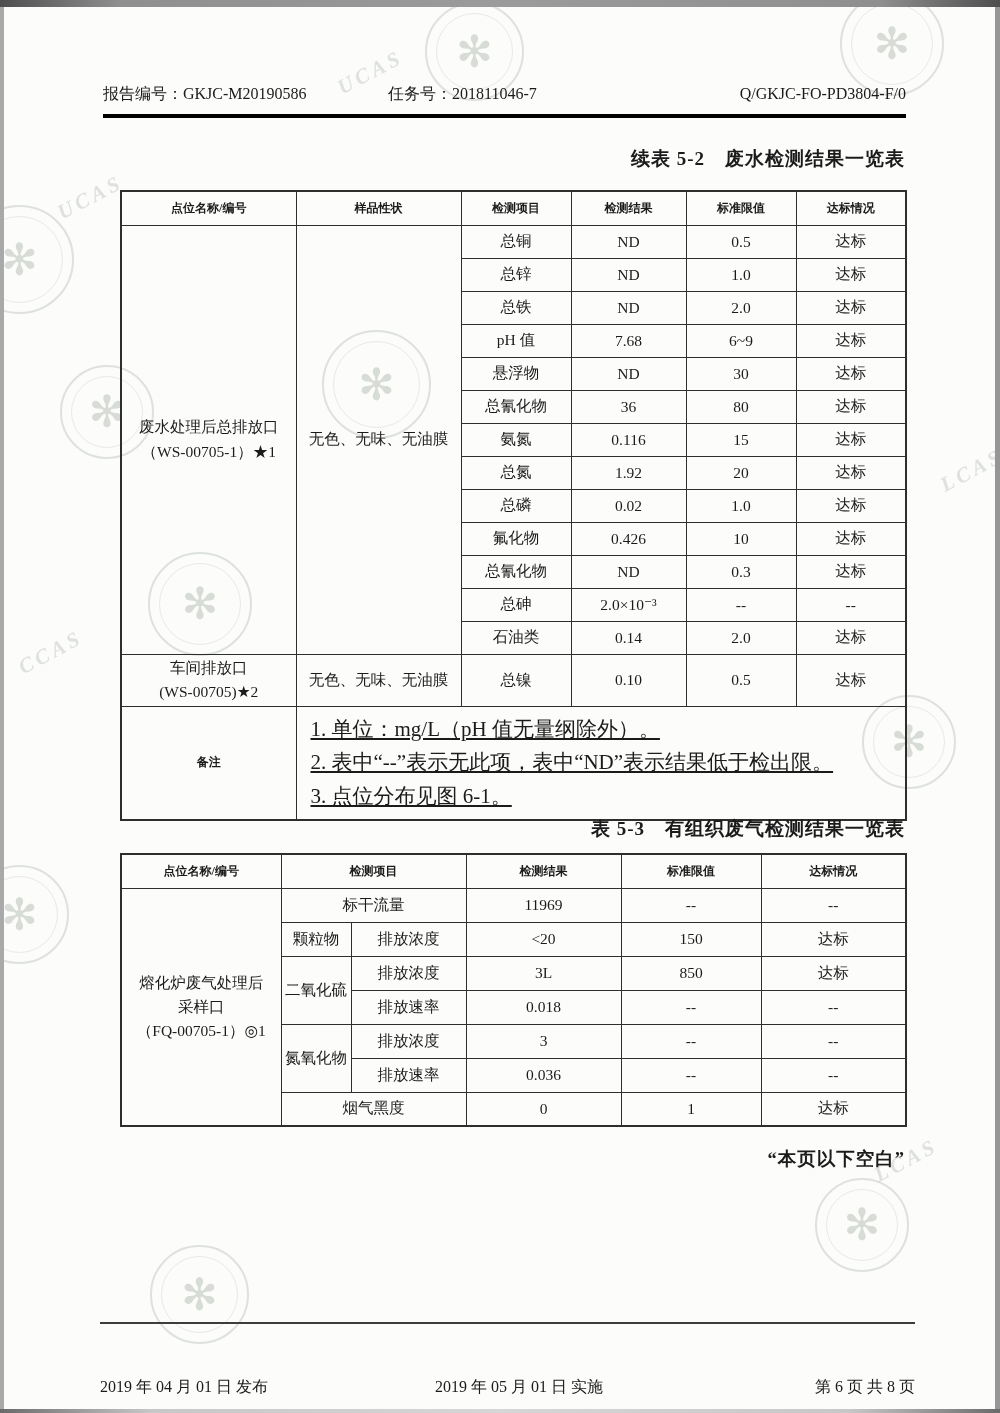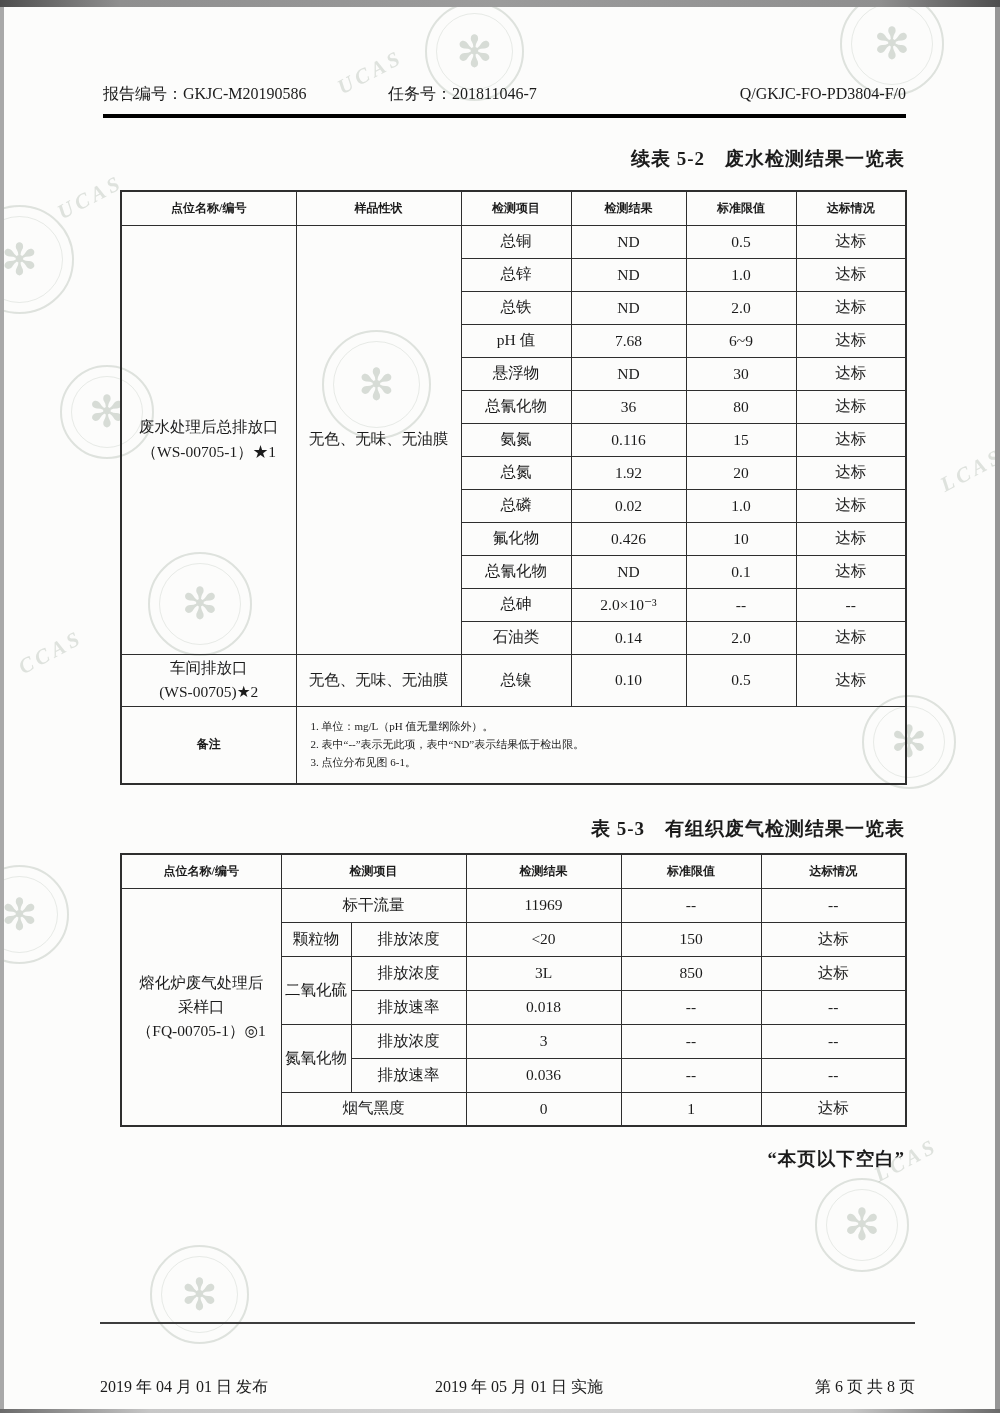--- a/index.html
+++ b/index.html
@@ -49,21 +49,21 @@
     font-size:15.5px;padding:0 2px;overflow:hidden;}
   table{border:2.4px solid #2e2e2e;}
   th{font-weight:bold;font-size:12px;}
   #t52 tr{height:33px;}
   #t52 tr.hdr{height:34px;}
   #t52 tr.site2-row{height:52px;}
   #t52 tr.remark-row{height:78px;}
   #t53 tr{height:34px;}
   .site-cell div{line-height:1.55;}
   .remark-cell{text-align:left;padding:6px 10px 6px 14px;}
-  .remark-cell div{line-height:1.6;font-size:11px;}
+  .remark-cell div{line-height:1.6;font-size:21px;text-decoration:underline;}
 
   .blank-note{position:absolute;left:120px;top:1146px;width:785px;text-align:right;
     font-weight:bold;font-size:18.5px;z-index:2;letter-spacing:1px;}
 
   
   .doc-footer{position:absolute;left:100px;top:1322px;width:815px;z-index:2;
     border-top:2px solid #3d3d3d;padding-top:9px;
     display:flex;align-items:baseline;font-size:16px;}
   .doc-footer .f-publish{width:335px;margin-top:44px;}
   .doc-footer .f-implement{flex:1;}
@@ -201,21 +201,21 @@
   </tr>
   <tr>
     <td>氟化物</td>
     <td>0.426</td>
     <td>10</td>
     <td>达标</td>
   </tr>
   <tr>
     <td>总氰化物</td>
     <td>ND</td>
-    <td>0.1</td>
+    <td>0.3</td>
     <td>达标</td>
   </tr>
   <tr>
     <td>总砷</td>
     <td>2.0×10⁻³</td>
     <td>--</td>
     <td>--</td>
   </tr>
   <tr>
     <td>石油类</td>

